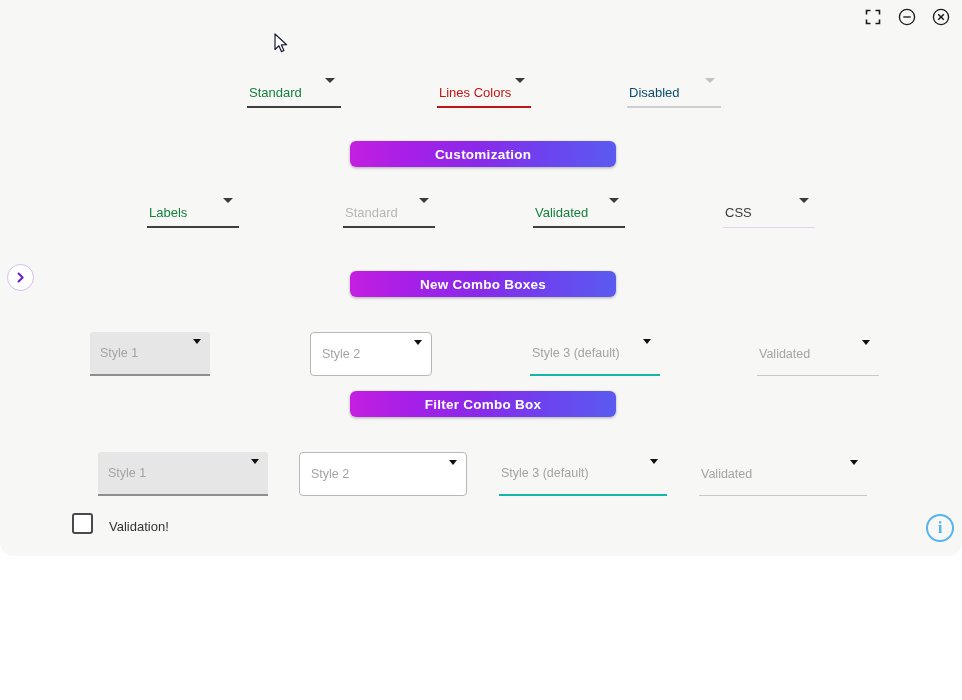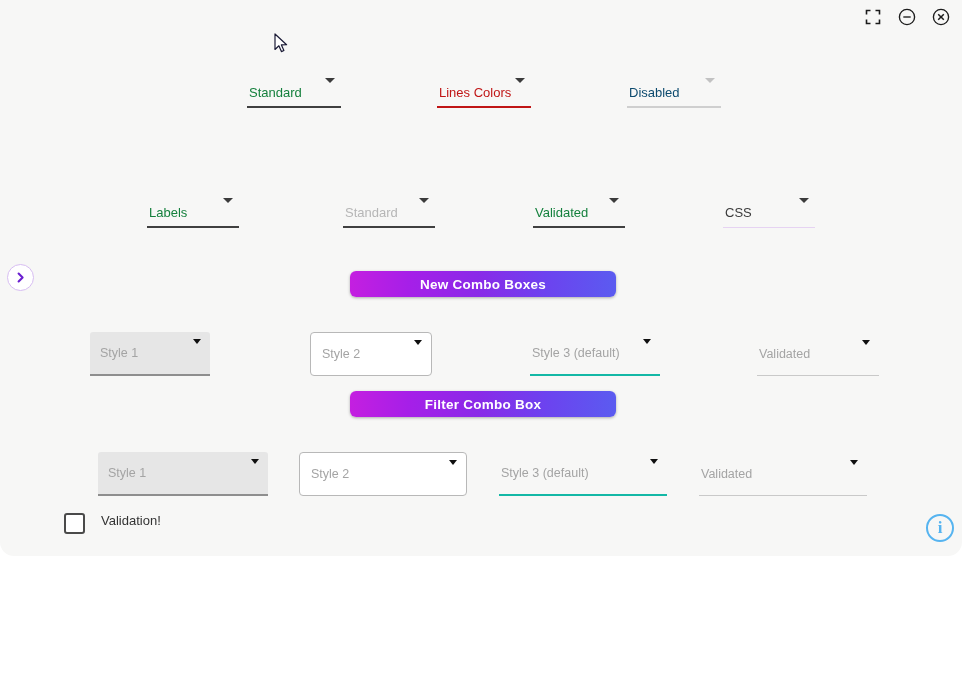--- a/index.html
+++ b/index.html
@@ -174,24 +174,24 @@
   }
   
   .nc.validated .nc-body {
     border-bottom: 1px solid #c9c9c9;
     padding-left: 2px;
   }
 
   
   #validation-row {
     position: absolute;
-    left: 64px;
+    left: 72px;
     top: 513px;
     display: flex;
-    align-items: flex-start;
+    align-items: flex-end;
     gap: 16px;
   }
   #validation-checkbox {
     width: 21px;
     height: 21px;
     border: 2px solid #4a4a4a;
     border-radius: 3px;
     background: #ffffff;
     box-sizing: border-box;
     cursor: pointer;
@@ -294,20 +294,21 @@
   </div>
 
   <div class="legacy-combo disabled" style="left:627px; top:80px; width:94px;">
     <div class="lc-inner">
       <span class="lc-label">Disabled</span>
       <span class="lc-arrow"><i class="tri dim"></i></span>
     </div>
     <div class="lc-rule"></div>
   </div>
 
+  <div class="section-header" id="header-customization">Customization</div>
 
   <div class="legacy-combo" style="left:147px; top:200px; width:92px;">
     <div class="lc-inner">
       <span class="lc-label">Labels</span>
       <span class="lc-arrow"><i class="tri"></i></span>
     </div>
     <div class="lc-rule"></div>
   </div>
 
   <div class="legacy-combo grey-text" style="left:343px; top:200px; width:92px;">

